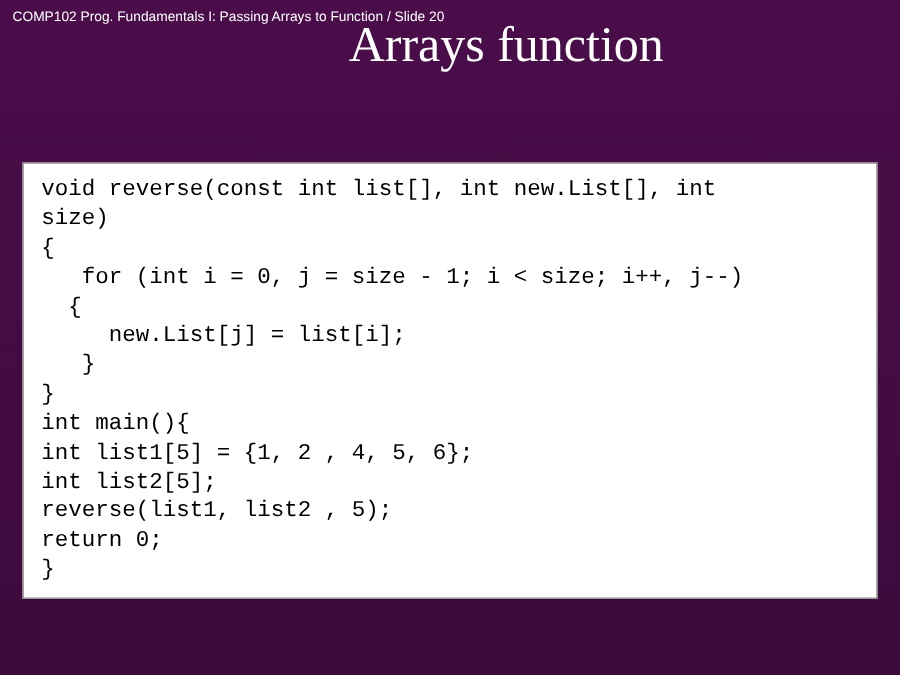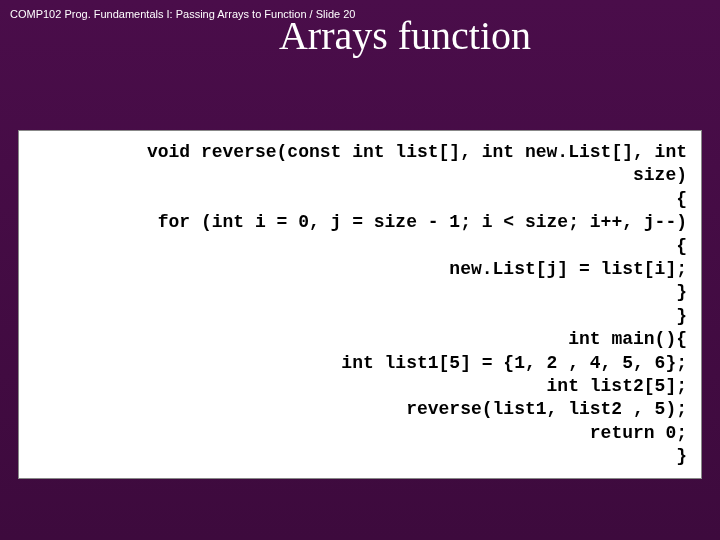--- a/index.html
+++ b/index.html
@@ -39,25 +39,24 @@
       top: 130px;
       left: 18px;
       right: 18px;
       background: #fff;
       border: 1px solid #888;
       padding: 10px 14px;
     }
     .code-box pre {
       font-family: "Courier New", monospace;
       font-size: 18px;
-      font-weight: bold;
+      font-weight: normal;
       color: #000;
       white-space: pre;
       line-height: 1.3;
-      text-align: right;
     }
   </style>
 </head>
 <body>
 
 <div class="slide">
   <div class="breadcrumb">COMP102 Prog. Fundamentals I: Passing Arrays to Function / Slide 20</div>
   <div class="title">Arrays function</div>
   <div class="code-box">
     <pre>void reverse(const int list[], int new.List[], int

